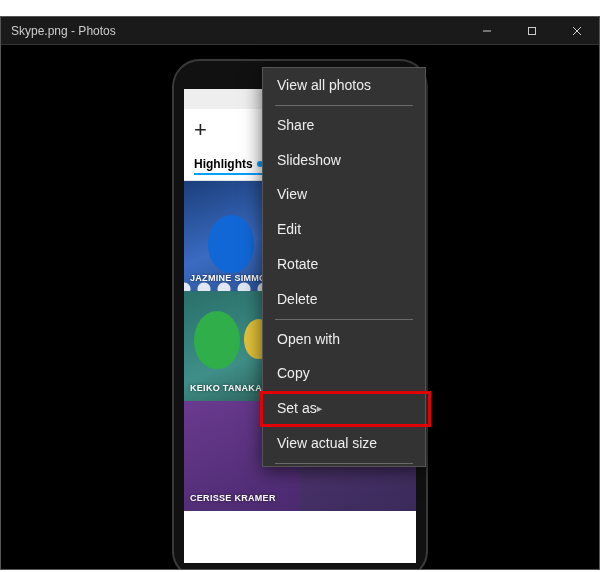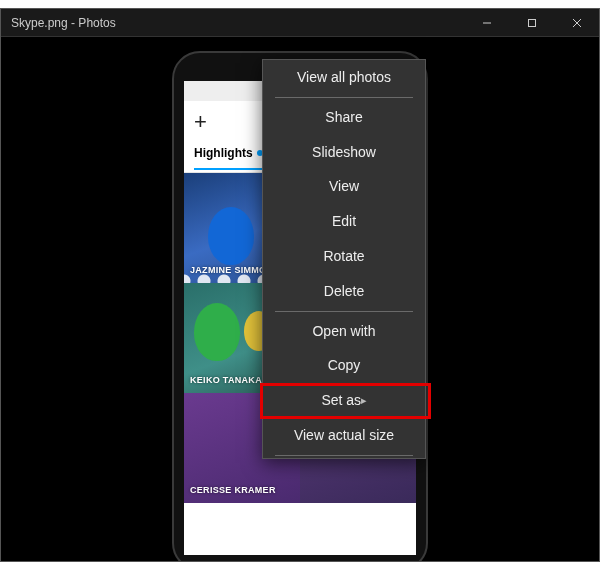--- a/index.html
+++ b/index.html
@@ -7,21 +7,21 @@
     width: 600px;
     height: 572px;
     background: #fff;
     font-family: "Segoe UI", sans-serif;
     overflow: hidden;
     position: relative;
   }
   
   .win {
     position: absolute;
-    left: 0; top: 8px;
+    left: 0; top: 16px;
     width: 600px; height: 554px;
     background: #000;
     border: 1px solid #555;
   }
   .titlebar {
     height: 28px;
     background: #1a1a1a;
     display: flex;
     align-items: stretch;
     justify-content: space-between;
@@ -104,21 +104,21 @@
     font-size: 12px;
     color: #555;
     padding: 0 10px;
     gap: 18px;
     border-bottom: 1px solid #e5e5e5;
   }
   .tabs .tab.active {
     color: #000;
     font-weight: 600;
     border-bottom: 2px solid #00a0ff;
-    padding-bottom: 8px;
+    padding-bottom: 2px;
   }
   .dot {
     display:inline-block; width:6px; height:6px; border-radius:50%;
     background:#00a0ff; margin-left:4px; vertical-align:middle;
   }
   .grid {
     display: grid;
     grid-template-columns: 1fr 1fr;
     grid-auto-rows: 110px;
   }
@@ -164,21 +164,21 @@
     background: #333;
     border: 1px solid #555;
     color: #eee;
     font-size: 14px;
     box-shadow: 0 4px 18px rgba(0,0,0,.6);
   }
   .context .item {
     padding: 9px 14px;
     display: flex;
     align-items: center;
-    justify-content: center;
+    justify-content: flex-start;
     cursor: default;
     line-height: 1.2;
   }
   .context .sep {
     height: 1px;
     background: #6a6a6a;
     margin: 2px 12px;
   }
   .context .chev { color:#bbb; font-size:11px; }
   

